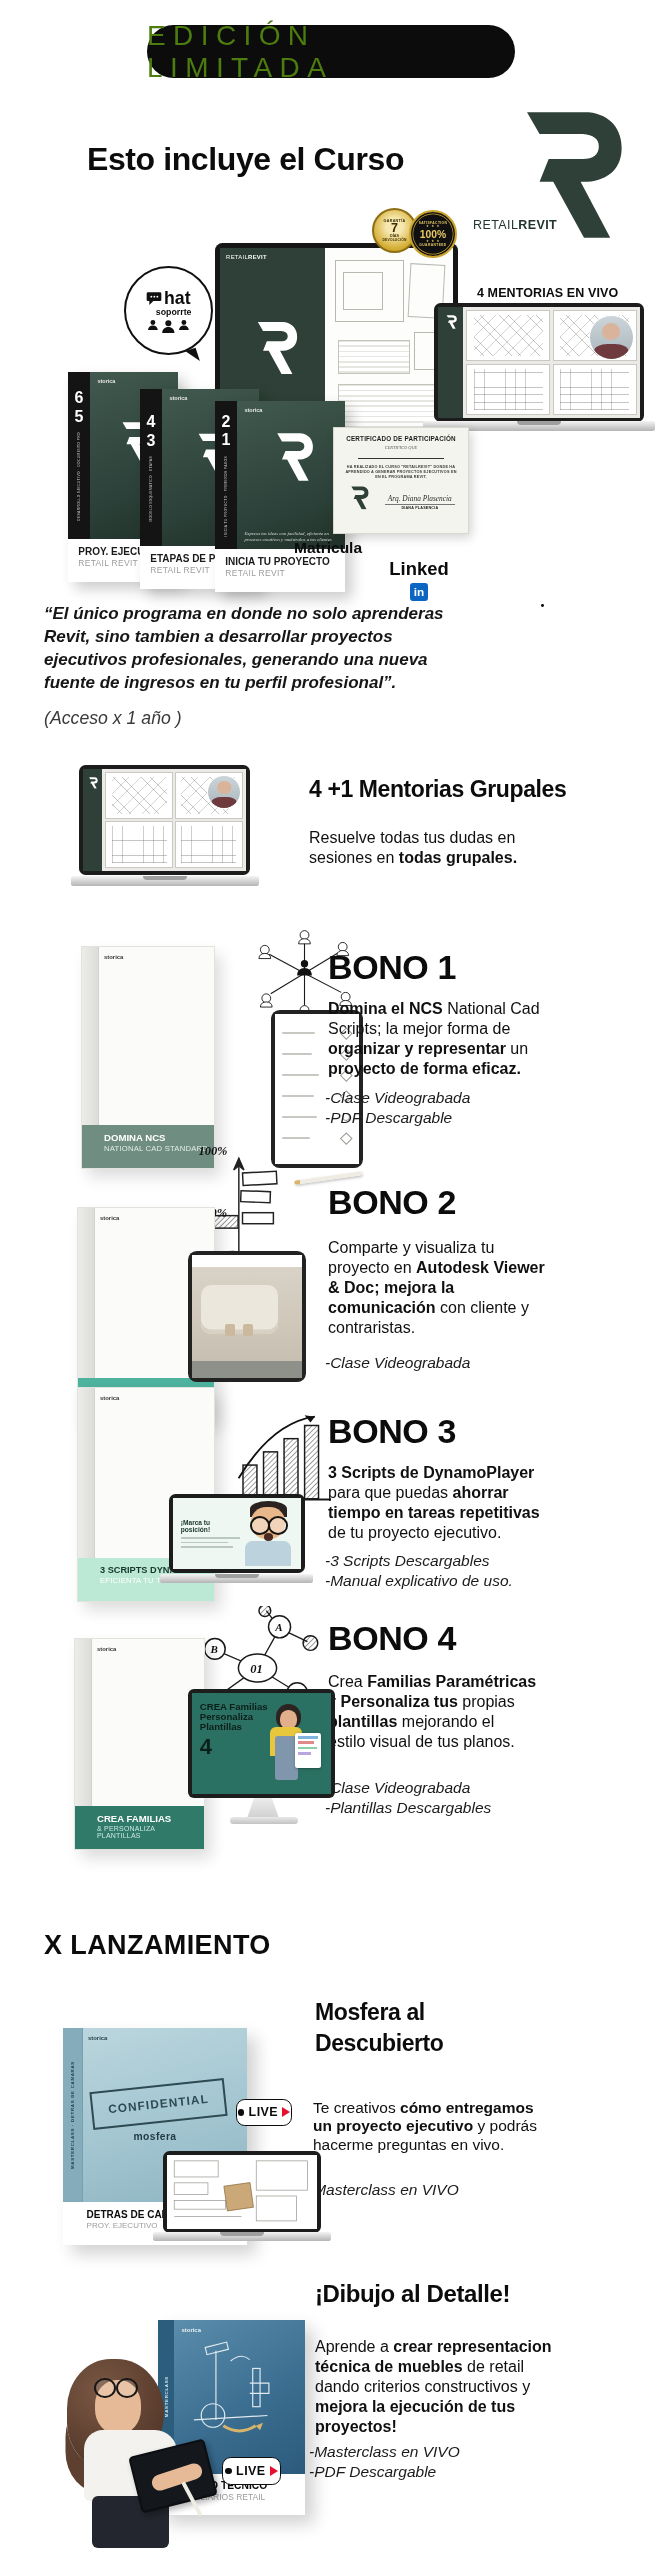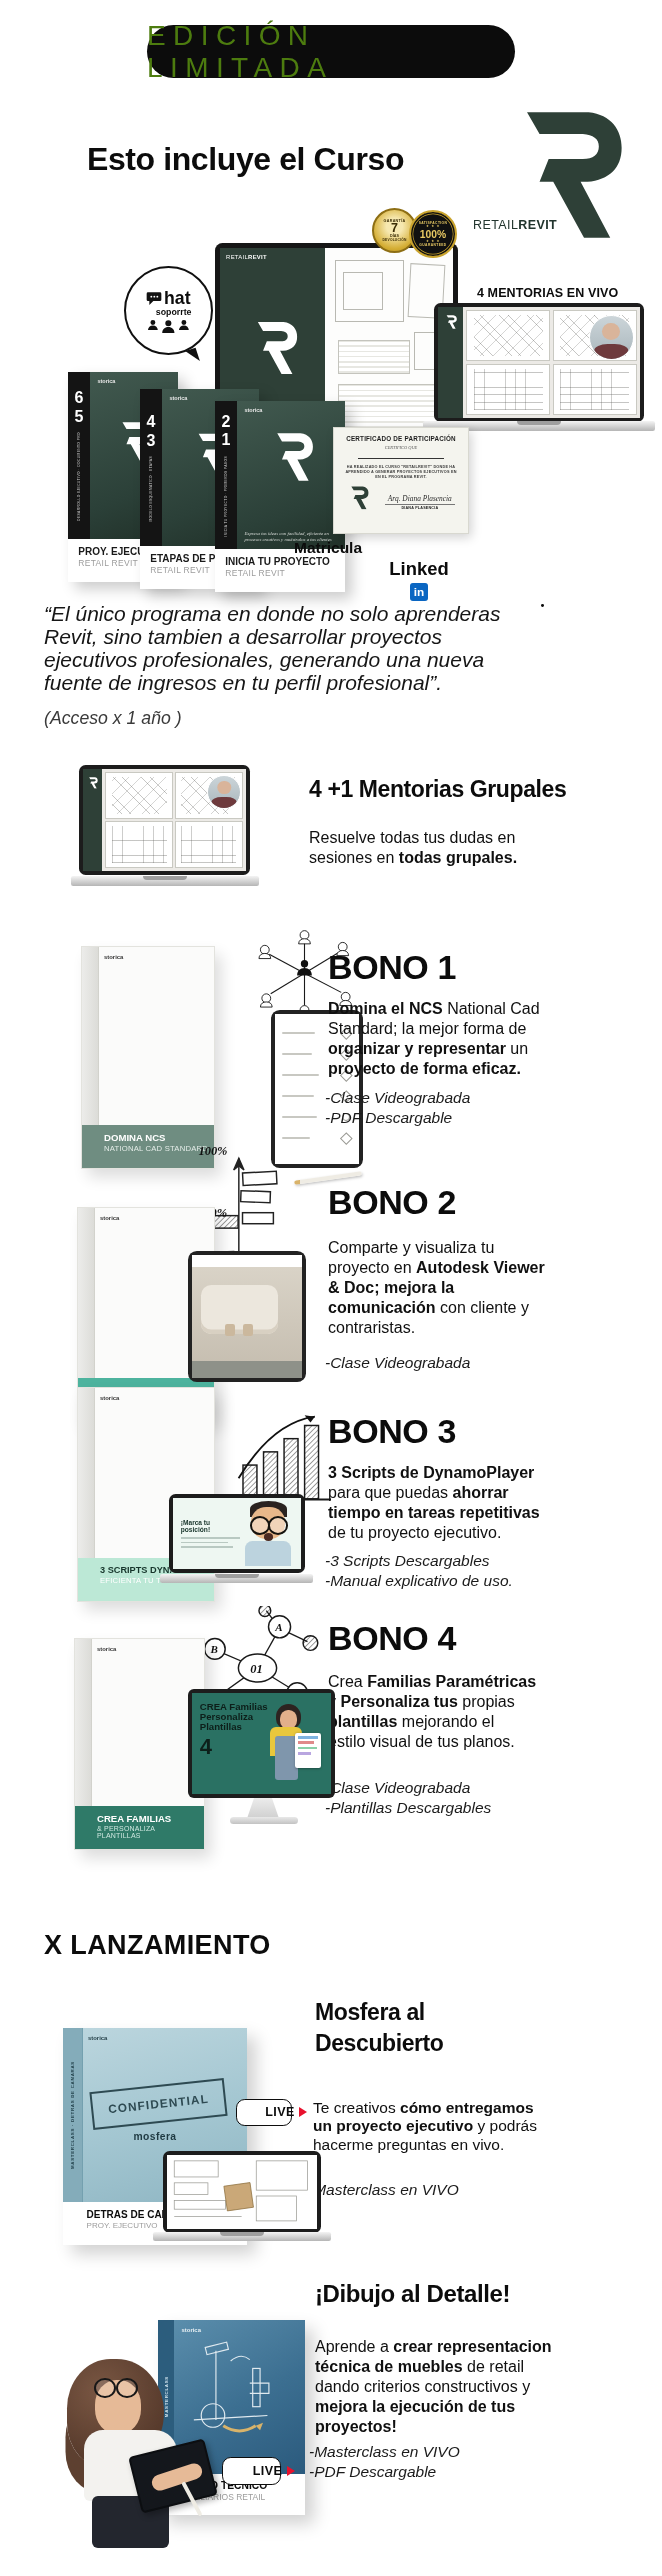--- a/index.html
+++ b/index.html
@@ -99,21 +99,21 @@
   .sig{font-family:"Liberation Serif",serif;font-style:italic;font-size:7.4px;color:#2c2c2c;border-bottom:0.7px solid #777;padding:0 2.9px 0.7px;}
   .signame{font-size:3.7px;font-weight:800;color:#222;margin-top:1.5px;letter-spacing:0.2px;}
   
   .matric{left:294px;top:539px;width:250px;font-size:15.5px;font-weight:800;z-index:6;}
   .liwrap{left:294px;top:558px;width:250px;display:flex;align-items:center;justify-content:center;gap:2.9px;z-index:6;flex-direction:column;}
   .liword{font-size:18.4px;font-weight:800;color:#0b0b0b;}
   .libox{width:18.4px;height:18.4px;background:#0a66c2;border-radius:2.9px;color:#fff;font-size:11.8px;font-weight:800;
          display:flex;align-items:center;justify-content:center;}
   .lidot{width:2.9px;height:2.9px;background:#0b0b0b;border-radius:50%;align-self:flex-end;margin-bottom:2.2px;}
   
-  .quote{left:44px;top:602px;width:574px;font-size:21px;line-height:23px;font-style:italic;color:#161616;}
+  .quote{left:44px;top:602px;width:574px;font-size:17px;line-height:23px;font-style:italic;color:#161616;font-weight:bold;}
   .access{left:44px;top:708px;width:574px;font-size:17.7px;font-style:italic;color:#3a3a3a;}
   
   .sect-title{font-weight:800;letter-spacing:-0.4px;}
   .bodytxt{font-size:16px;line-height:20px;color:#101010;}
   .bullets{font-size:15.5px;line-height:20px;font-style:italic;color:#1b1b1b;}
   
   .wbox{display:flex;flex-direction:column;background:#fbfbfa;border:0.7px solid #e3e3de;
         box-shadow:7.4px 8.8px 14.7px rgba(0,0,0,.14);}
   .wface{flex:1;position:relative;}
   .wface .st{position:absolute;top:7.4px;left:8.8px;color:#333;font-size:5.9px;font-weight:700;}
@@ -128,21 +128,21 @@
   .tab{background:#222;border-radius:8.8px;padding:4.4px;box-sizing:border-box;}
   .tabscreen{width:100%;height:100%;background:#fff;overflow:hidden;position:relative;}
   .rowline{position:absolute;left:8%;height:2.2px;background:#c8c8c2;border-radius:1.5px;}
   .rowico{position:absolute;right:10%;width:6.6px;height:6.6px;border:0.7px solid #9a9a94;transform:rotate(45deg);}
   .pencil{height:3.7px;background:linear-gradient(90deg,#d9b36a 0 8%,#efece4 8%);border-radius:2.2px;transform:rotate(-8deg);
           box-shadow:0.7px 1.5px 2.9px rgba(0,0,0,.25);}
   
   .live{background:#fff;border:1.8px solid #0d0d0d;border-radius:8.8px;display:flex;align-items:center;
         justify-content:center;gap:4.4px;box-sizing:border-box;z-index:8;}
   .livedot{width:6.6px;height:6.6px;border-radius:50%;background:#0d0d0d;}
-  .liveword{font-size:12.5px;font-weight:900;letter-spacing:0.4px;padding-left:40px;}
+  .liveword{font-size:12.5px;font-weight:900;letter-spacing:0.4px;}
   .livetri{width:0;height:0;border-left:8.8px solid #e8112d;border-top:5.9px solid transparent;border-bottom:5.9px solid transparent;}
   
   .excl{left:136px;top:1866px;width:390px;height:57px;background:#0c0c0c;border-radius:29px;
         display:flex;align-items:center;justify-content:center;}
   .excl span{color:#fff;font-size:38px;font-weight:900;letter-spacing:0.7px;}
   .lanz{left:44px;top:1930px;width:574px;font-size:27px;font-weight:900;letter-spacing:0.4px;}
   
   .mbox{left:63px;top:2028px;width:184px;height:217px;display:flex;flex-direction:column;
         box-shadow:8.8px 8.8px 16px rgba(0,0,0,.18);z-index:2;}
   .mface{flex:1;background:linear-gradient(165deg,#bcd6de 0%,#a3c6d1 55%,#8fb6c3 100%);position:relative;}
@@ -451,21 +451,21 @@
       <div class="rowline" style="top:54%;width:38%"></div>
         <div class="rowico" style="top:52%"></div>
       <div class="rowline" style="top:68%;width:42%"></div>
         <div class="rowico" style="top:66%;border-radius:50%;transform:none"></div>
       <div class="rowline" style="top:82%;width:34%"></div>
         <div class="rowico" style="top:80%"></div>
     </div>
   </div>
   <div class="abs pencil" style="left:294px;top:1176px;width:68px"></div>
   <div class="abs sect-title" style="left:328px;top:948px;font-size:34px">BONO 1</div>
-  <div class="abs bodytxt" style="left:328px;top:999px;width:309px"><b>Domina el NCS</b><span> National Cad</span><br><span>Standard; la mejor forma de</span><br><b>organizar y representar</b><span> un</span><br><b>proyecto de forma eficaz.</b></div>
+  <div class="abs bodytxt" style="left:328px;top:999px;width:309px"><b>Domina el NCS</b><span> National Cad</span><br><span>Scripts; la mejor forma de</span><br><b>organizar y representar</b><span> un</span><br><b>proyecto de forma eficaz.</b></div>
   <div class="abs bullets" style="left:325px;top:1088px">
     <div>-Clase Videograbada</div>
     <div>-PDF Descargable</div>
   </div>
 
   <svg class="abs" style="left:169px;top:1142px" width="136" height="173" viewBox="0 0 185 235">
     <g stroke="#222" stroke-width="2" fill="none">
       <line x1="95" y1="225" x2="95" y2="22"></line>
       <path d="M95 22 L88 38 L95 32 L102 38 Z" fill="#222"></path>
       <rect x="100" y="42" width="46" height="17" transform="rotate(-3 100 42)"></rect>

